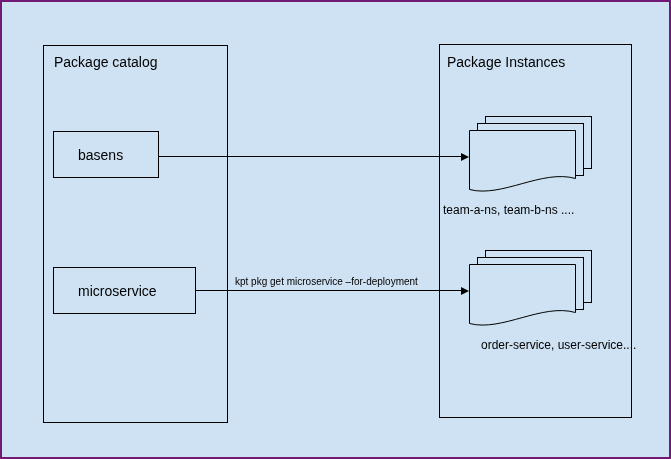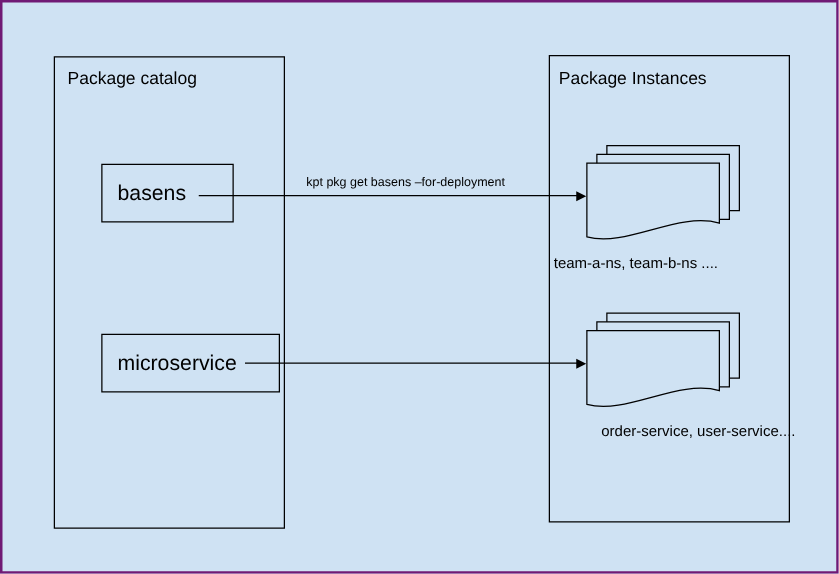--- a/index.html
+++ b/index.html
@@ -32,25 +32,24 @@
   }
   .title-catalog{left:52px;top:53px;}
   .title-instances{left:445px;top:53px;text-align:right;}
   .package-node{
     position:absolute;
     box-sizing:border-box;
     border:1px solid #000000;
     background:transparent;
     display:flex;
     align-items:center;
-    padding-left:12px;
-    font-size:17px;
+    padding-left:24px;
+    font-size:14px;
     color:#000000;
     white-space:nowrap;
-    margin-left:28px;
   }
   .node-basens{left:51px;top:129px;width:106px;height:47px;}
   .node-microservice{left:51px;top:265px;width:143px;height:47px;}
   .arrow-line{
     position:absolute;
     height:1px;
     background:#000000;
   }
   .line-1{left:157px;top:154px;width:303px;}
   .line-2{left:194px;top:288px;width:266px;}
@@ -101,24 +100,24 @@
 
   <div class="package-node node-basens">
     <span>basens</span>
   </div>
   <div class="package-node node-microservice">
     <span>microservice</span>
   </div>
 
   <div class="arrow-line line-1"></div>
   <div class="arrow-head head-1"></div>
-  <div class="arrow-label label-1">kpt pkg get basens –for-deployment</div>
 
   <div class="arrow-line line-2"></div>
   <div class="arrow-head head-2"></div>
+  <div class="arrow-label label-2">kpt pkg get microservice –for-deployment</div>
 
   <svg class="doc-stack stack-1" viewBox="0 0 140 96" xmlns="http://www.w3.org/2000/svg">
     <rect x="23.5" y="8.5" width="106" height="52" fill="#cfe2f3" stroke="#000000"></rect>
     <rect x="15.5" y="15.5" width="106" height="52" fill="#cfe2f3" stroke="#000000"></rect>
     <path d="M7.5,22.5 H113.5 V70.5 C80,61 40,90 7.5,81.5 Z" fill="#cfe2f3" stroke="#000000"></path>
   </svg>
   <div class="stack-caption caption-1">team-a-ns, team-b-ns ....</div>
 
   <svg class="doc-stack stack-2" viewBox="0 0 140 96" xmlns="http://www.w3.org/2000/svg">
     <rect x="23.5" y="8.5" width="106" height="52" fill="#cfe2f3" stroke="#000000"></rect>

